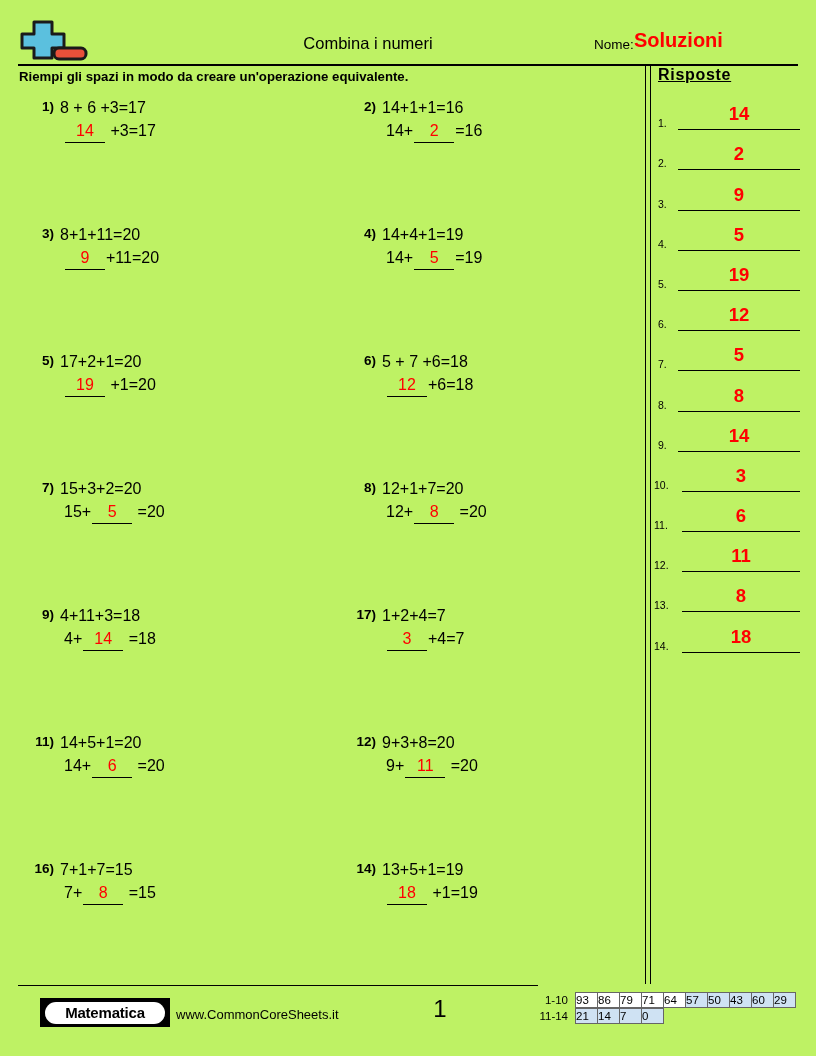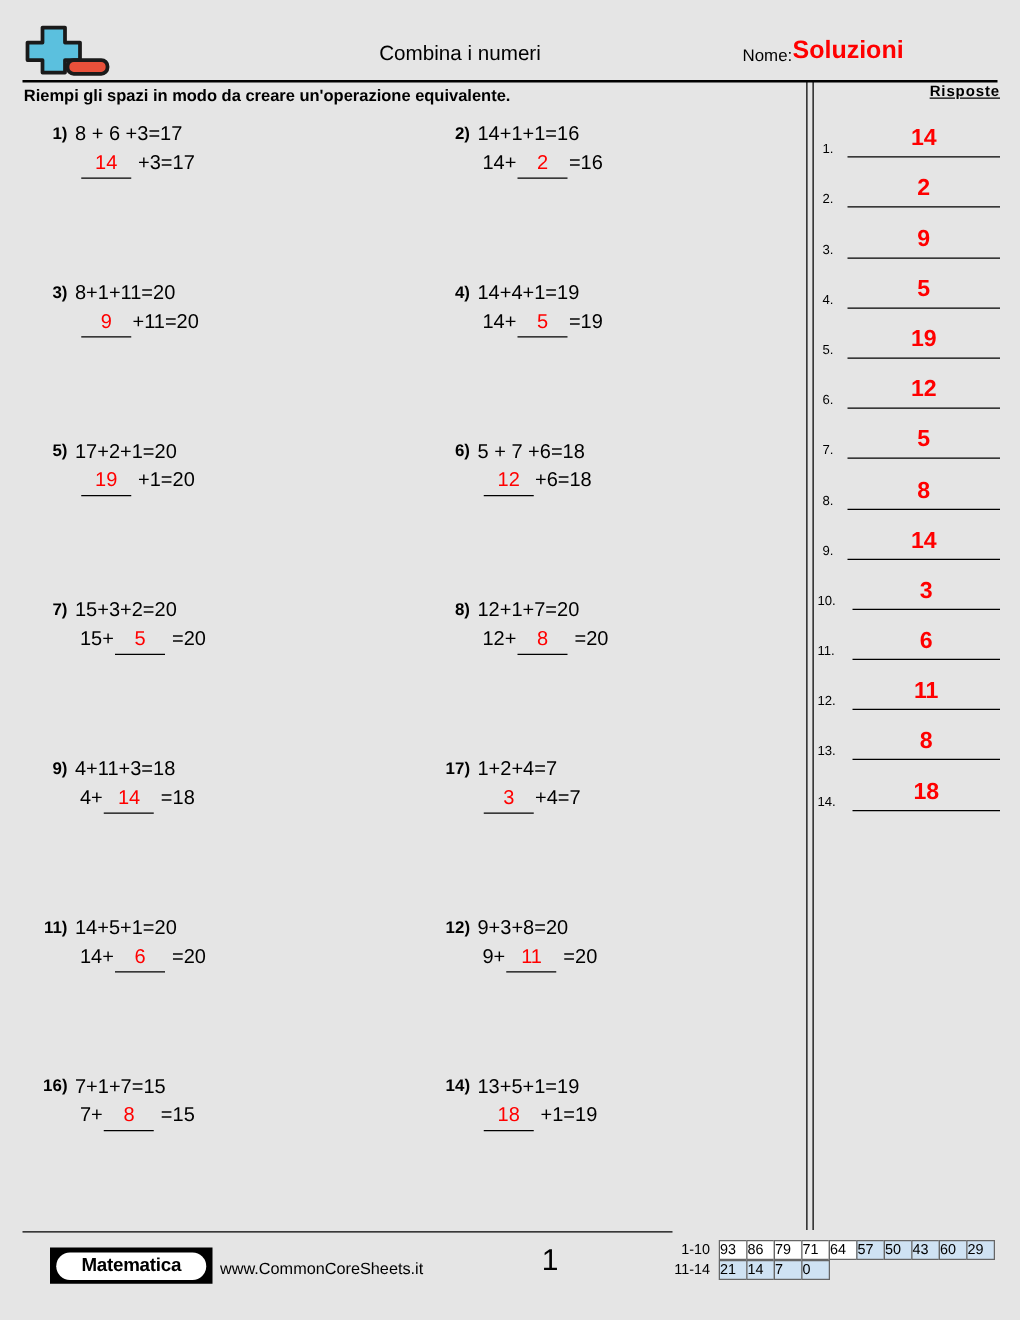--- a/index.html
+++ b/index.html
@@ -9,21 +9,21 @@
   }
   body {
     font-family: "Liberation Sans", sans-serif;
     color: #000000;
   }
   #page {
     position: relative;
     width: 816px;
     height: 1056px;
     overflow: hidden;
-    background: #e5e5e5;
+    background: #bef264;
   }
 
   
   #header {
     position: absolute;
     left: 18px;
     top: 16px;
     width: 780px;
     height: 48px;
   }
@@ -155,22 +155,22 @@
   }
 
   
   #answers {
     position: absolute;
     left: 658px;
     top: 66px;
     width: 142px;
   }
   #answers-title {
-    text-align: right;
-    font-size: 12px;
+    text-align: left;
+    font-size: 16px;
     font-weight: bold;
     text-decoration: underline;
     letter-spacing: 0.7px;
     color: #000;
     padding-bottom: 6px;
   }
   .arow {
     position: relative;
     height: 40.2px;
   }

